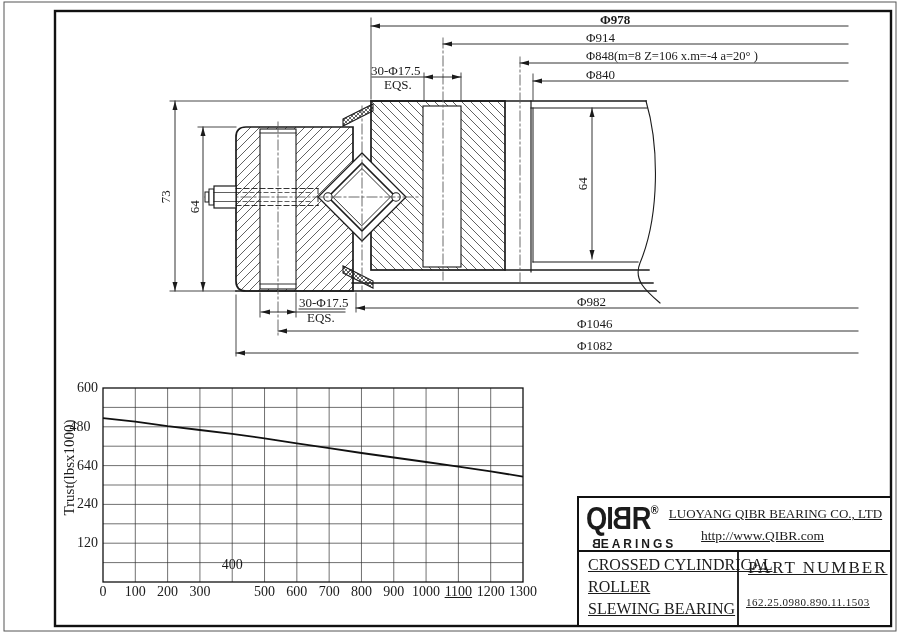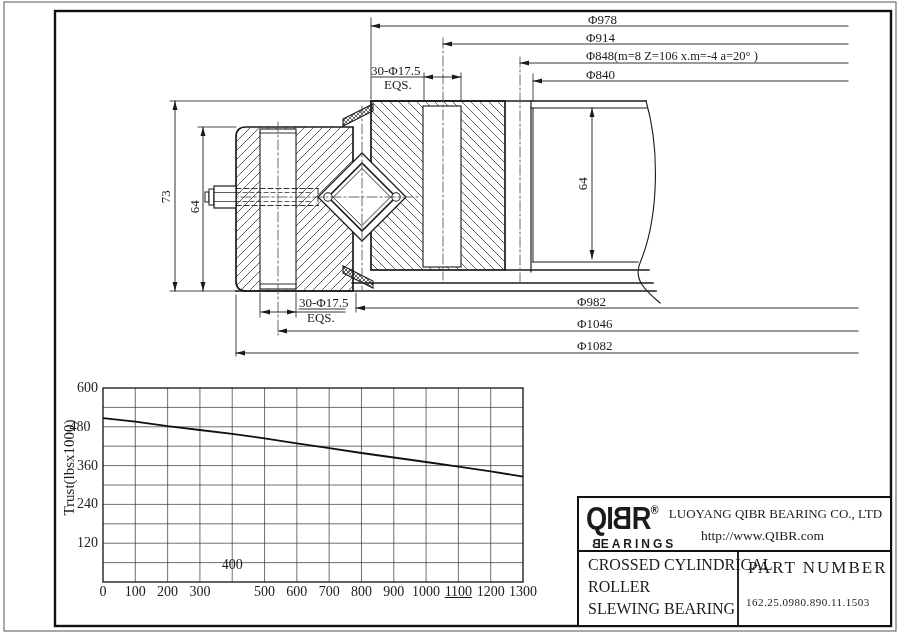--- a/index.html
+++ b/index.html
@@ -6,21 +6,21 @@
   #page{position:relative;width:900px;height:636px;background:#ffffff;overflow:hidden;
         font-family:"Liberation Serif", serif;color:#1b1b1b;}
   #page svg{position:absolute;left:0;top:0;}
   .lbl{position:absolute;font-size:13px;line-height:1.05;white-space:nowrap;color:#1b1b1b;}
   .lbl-sm{font-size:12.5px;}
   .rot{transform:rotate(-90deg);transform-origin:center center;text-align:center;}
   .xtick{position:absolute;width:34px;text-align:center;font-size:14px;}
   .ytick{position:absolute;width:36px;text-align:right;font-size:14px;}
   .axis-label{position:absolute;font-size:15px;text-align:center;}
   
-  .tb-text{position:absolute;font-family:"Liberation Serif", serif;}
+  .tb-text{position:absolute;font-family:"Liberation Serif", serif;text-decoration:underline;}
   .logo-main{position:absolute;font-family:"Liberation Sans", sans-serif;font-weight:700;
              font-size:31px;letter-spacing:-1px;transform:scaleX(0.88);transform-origin:left center;}
   .logo-reg{font-size:12px;position:relative;top:-15px;letter-spacing:0;}
   .logo-sub{position:absolute;font-family:"Liberation Sans", sans-serif;font-weight:700;
             font-size:12px;letter-spacing:3px;}
   .mirror{display:inline-block;transform:scaleX(-1);}
   .prod-lines{position:absolute;font-size:16px;line-height:22px;white-space:pre-line;}
   .pn-label{position:absolute;font-size:17px;letter-spacing:2px;}
   .pn-value{position:absolute;font-size:11px;letter-spacing:0.5px;}
   .company{position:absolute;font-size:13px;text-align:center;}
@@ -192,21 +192,21 @@
     <polyline id="curve" points="103.0,418.1 135.3,421.6 167.6,426.2 199.9,430.0 232.2,433.9 264.5,438.4 296.8,443.3 329.2,448.1 361.5,453.0 393.8,457.5 426.1,462.0 458.4,466.6 490.7,471.4 523.0,476.6" fill="none" stroke="#111111" stroke-width="1.8"></polyline>
   </g>
 
   <g>
     <rect x="578" y="497" width="313" height="129" fill="#ffffff" stroke="#111" stroke-width="2"></rect>
     <line x1="578" y1="551" x2="891" y2="551" stroke="#111" stroke-width="1.8"></line>
     <line x1="738" y1="551" x2="738" y2="626" stroke="#111" stroke-width="1.8"></line>
   </g>
 </svg>
 
-<div class="lbl" style="left:588px;top:13px;">Φ978</div>
+<div class="lbl" style="left:600px;top:13px;font-weight:bold;">Φ978</div>
 <div class="lbl" style="left:586px;top:31px;">Φ914</div>
 <div class="lbl lbl-sm" style="left:586px;top:50px;">Φ848(m=8 Z=106 x.m=-4 a=20° )</div>
 <div class="lbl" style="left:586px;top:68px;">Φ840</div>
 
 <div class="lbl" style="left:577px;top:295px;">Φ982</div>
 <div class="lbl" style="left:577px;top:317px;">Φ1046</div>
 <div class="lbl" style="left:577px;top:339px;text-align:right;">Φ1082</div>
 
 <div class="lbl" style="left:371px;top:64px;">30-Φ17.5</div>
 <div class="lbl" style="left:384px;top:78px;">EQS.</div>
@@ -228,21 +228,21 @@
       <div class="xtick" style="left: 279.846px; top: 584px;">600</div>
       <div class="xtick" style="left: 312.154px; top: 584px;">700</div>
       <div class="xtick" style="left: 344.462px; top: 584px;">800</div>
       <div class="xtick" style="left: 376.769px; top: 584px;">900</div>
       <div class="xtick" style="left: 409.077px; top: 584px;">1000</div>
       <div class="xtick" style="left: 441.385px; top: 584px; text-decoration: underline;">1100</div>
       <div class="xtick" style="left: 473.692px; top: 584px;">1200</div>
       <div class="xtick" style="left: 506px; top: 584px;">1300</div>
       <div class="ytick" style="left: 62px; top: 535.2px;">120</div>
       <div class="ytick" style="left: 62px; top: 496.4px;">240</div>
-      <div class="ytick" style="left: 62px; top: 457.6px;">360</div>
+      <div class="ytick" style="left: 62px; top: 457.6px;">640</div>
       <div class="ytick" style="left: 62px; top: 418.8px; text-align: center;">480</div>
       <div class="ytick" style="left: 62px; top: 380px;">600</div>
     </div>
 
 <div class="logo-main" style="left:586px;top:501px;"><span>QI</span><span class="mirror">B</span><span>R</span><span class="logo-reg">®</span></div>
 <div class="logo-sub" style="left:589px;top:537px;"><span class="mirror">B</span><span>EARINGS</span></div>
 
 <div class="tb-text company" style="left:668px;top:506px;width:215px;">LUOYANG QIBR BEARING CO., LTD</div>
 <div class="tb-text website" style="left:655px;top:528px;width:215px;">http://www.QIBR.com</div>
 

